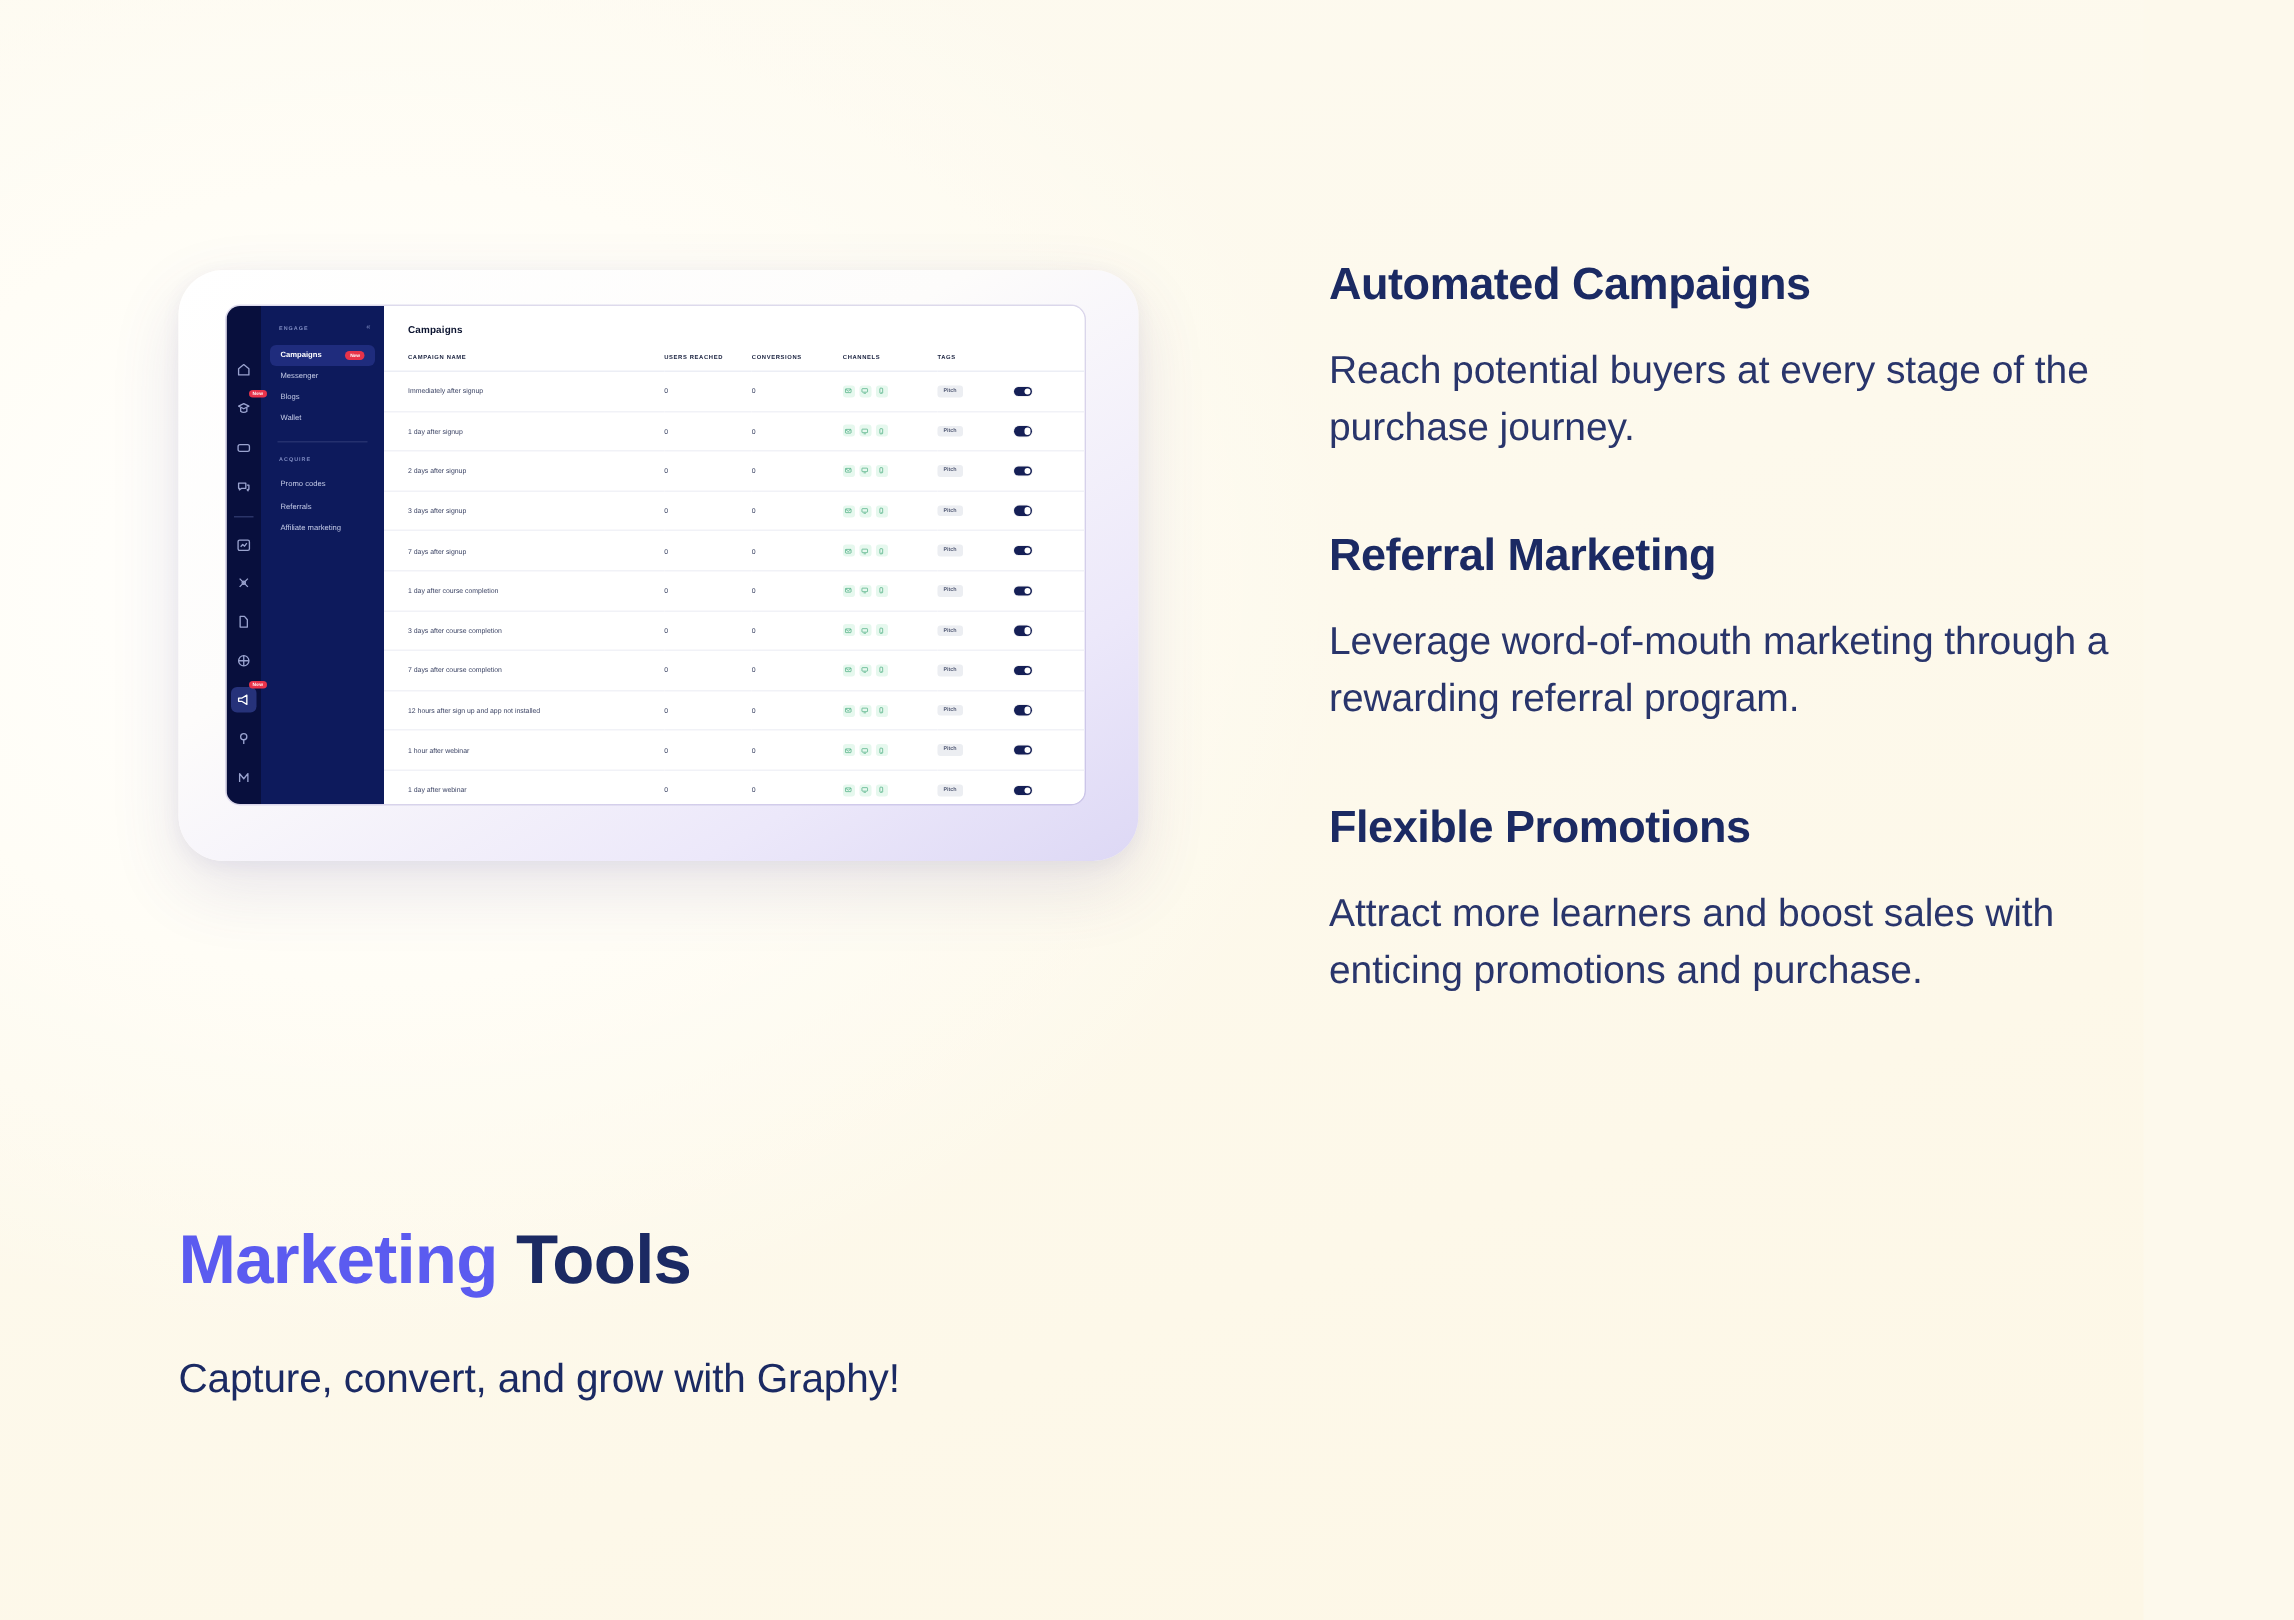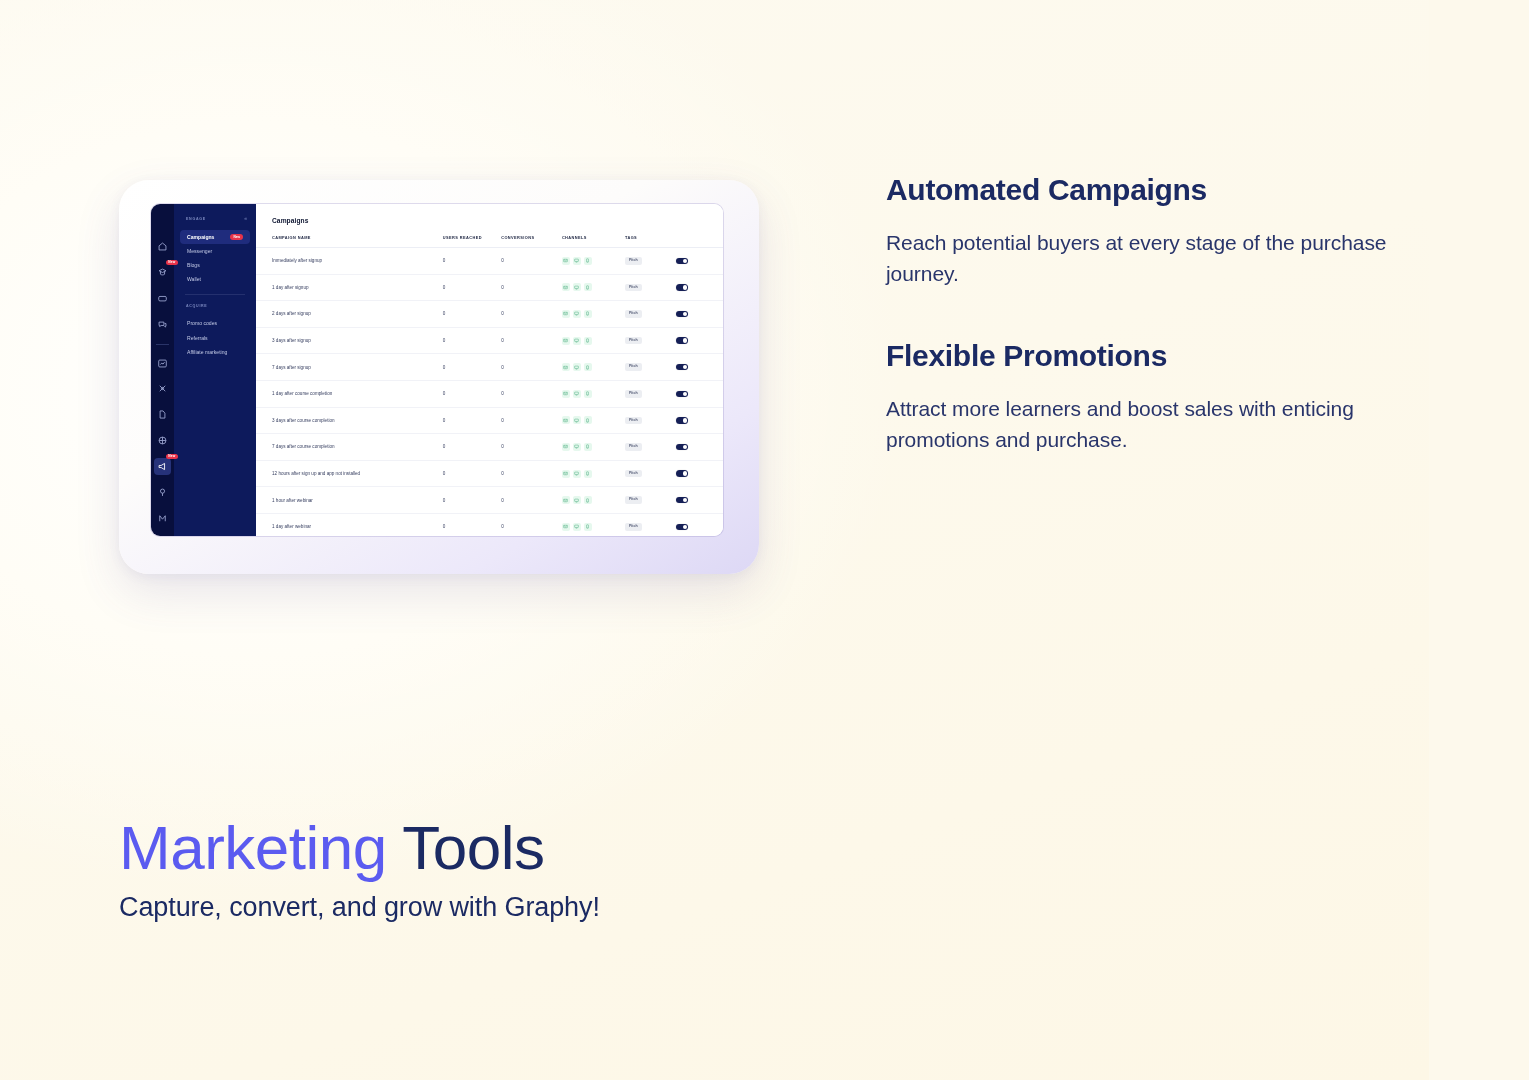--- a/index.html
+++ b/index.html
@@ -164,45 +164,45 @@
     width:4.4px; height:4.4px; border-radius:50%;
     background:#ffffff;
   }
 
   
   .headline {
     position:absolute; left:119px; top:815px;
     width:760px;
   }
   .headline h1 {
-    font-size:62px; font-weight:400;
+    font-size:46px; font-weight:700;
     line-height:1.08; letter-spacing:-0.5px;
     color:#1b2a63;
   }
   .headline h1 .accent { color:#5b5bf0; }
   .headline p {
-    margin-top:10px;
+    margin-top:39px;
     font-size:27px; color:#1b2a63;
     letter-spacing:-0.1px;
   }
 
   
   .features {
     position:absolute; left:886px; top:172px;
     width:545px;
   }
   .feature { margin-bottom:49px; }
   .feature:last-child { margin-bottom:12px; }
   .feature h2 {
     font-size:30px; font-weight:700;
     color:#1b2a63; letter-spacing:-0.3px;
     line-height:1.2; margin-bottom:20px;
   }
   .feature p {
-    font-size:21px; color:#29356b;
+    font-size:26px; color:#29356b;
     line-height:1.46; letter-spacing:-0.05px;
   }
 </style>
 </head>
 <body>
 
 <div class="page">
 
   <div class="tablet-wrap">
     <div class="tablet-bezel"></div>
@@ -680,20 +680,24 @@
 
     </div>
   </div>
 
   <div class="features">
     <div class="feature">
       <h2>Automated Campaigns</h2>
       <p>Reach potential buyers at every stage of the purchase journey.</p>
     </div>
     <div class="feature">
+      <h2>Referral Marketing</h2>
+      <p>Leverage word-of-mouth marketing through a rewarding referral program.</p>
+    </div>
+    <div class="feature">
       <h2>Flexible Promotions</h2>
       <p>Attract more learners and boost sales with enticing promotions and purchase.</p>
     </div>
   </div>
 
   <div class="headline">
     <h1><span class="accent">Marketing</span><span> Tools</span></h1>
     <p>Capture, convert, and grow with Graphy!</p>
   </div>
 

